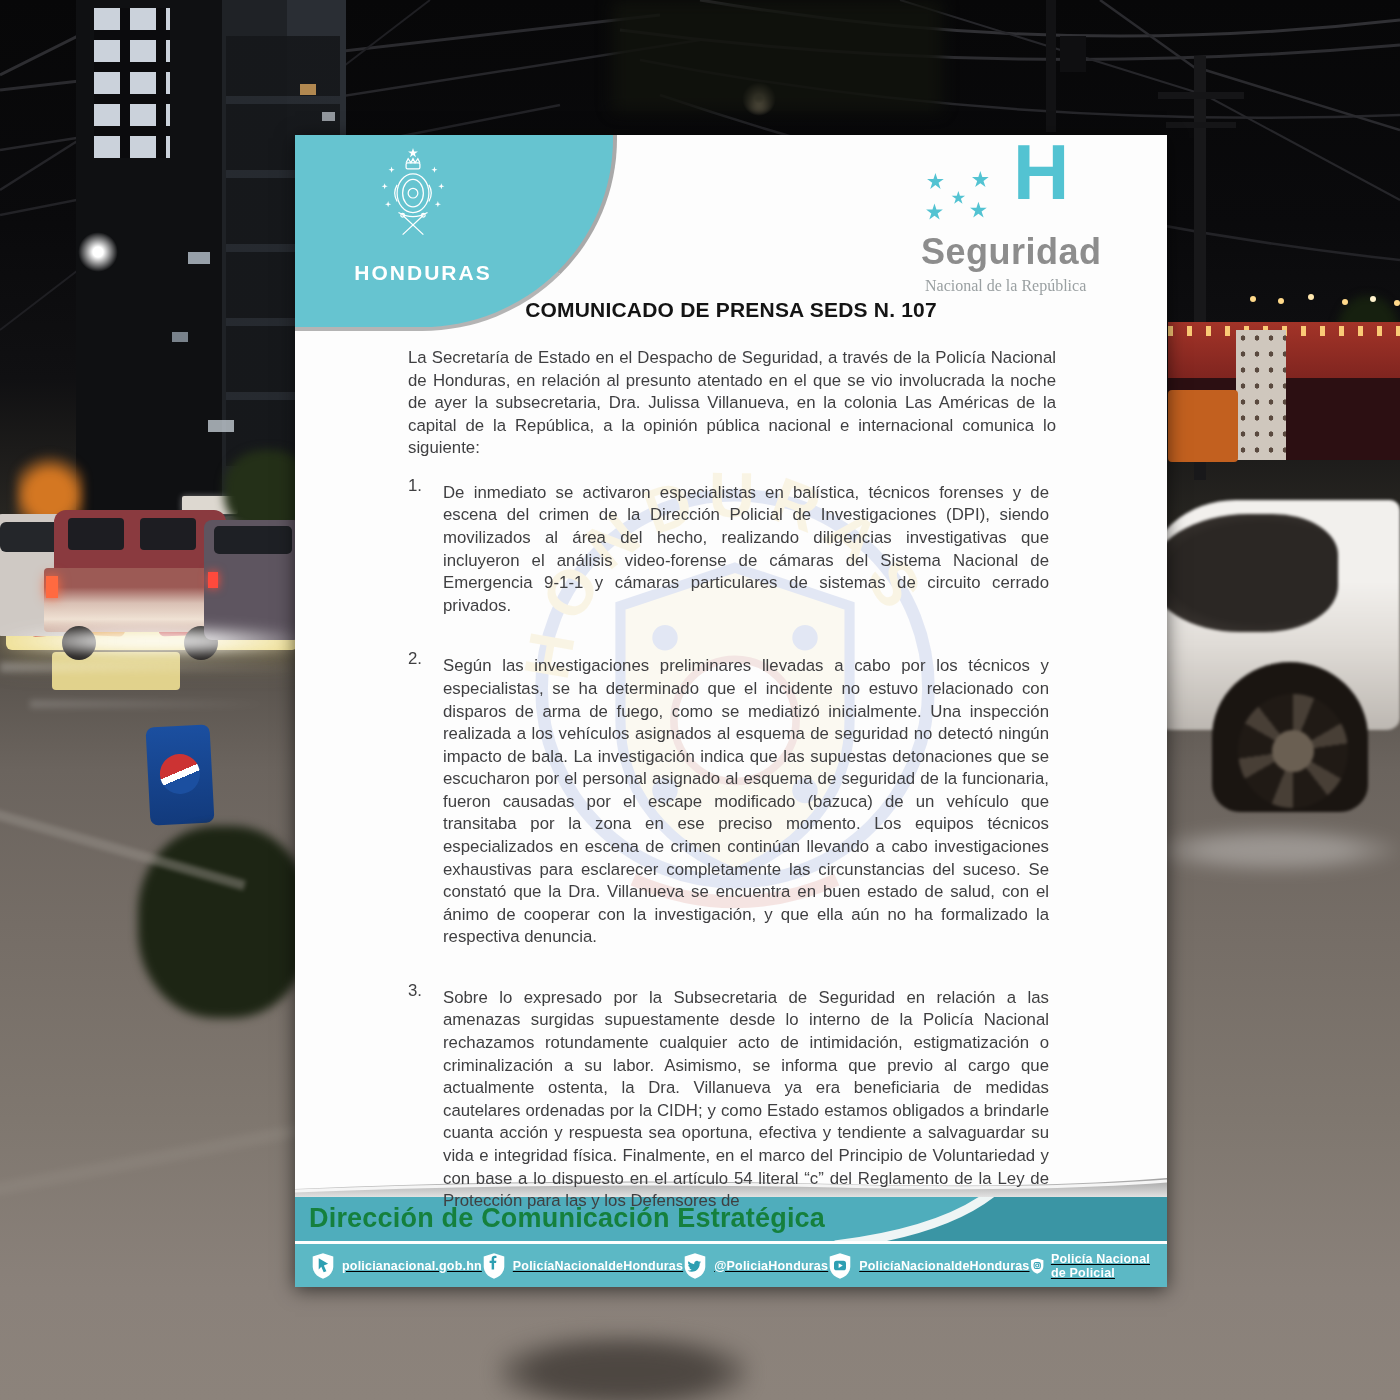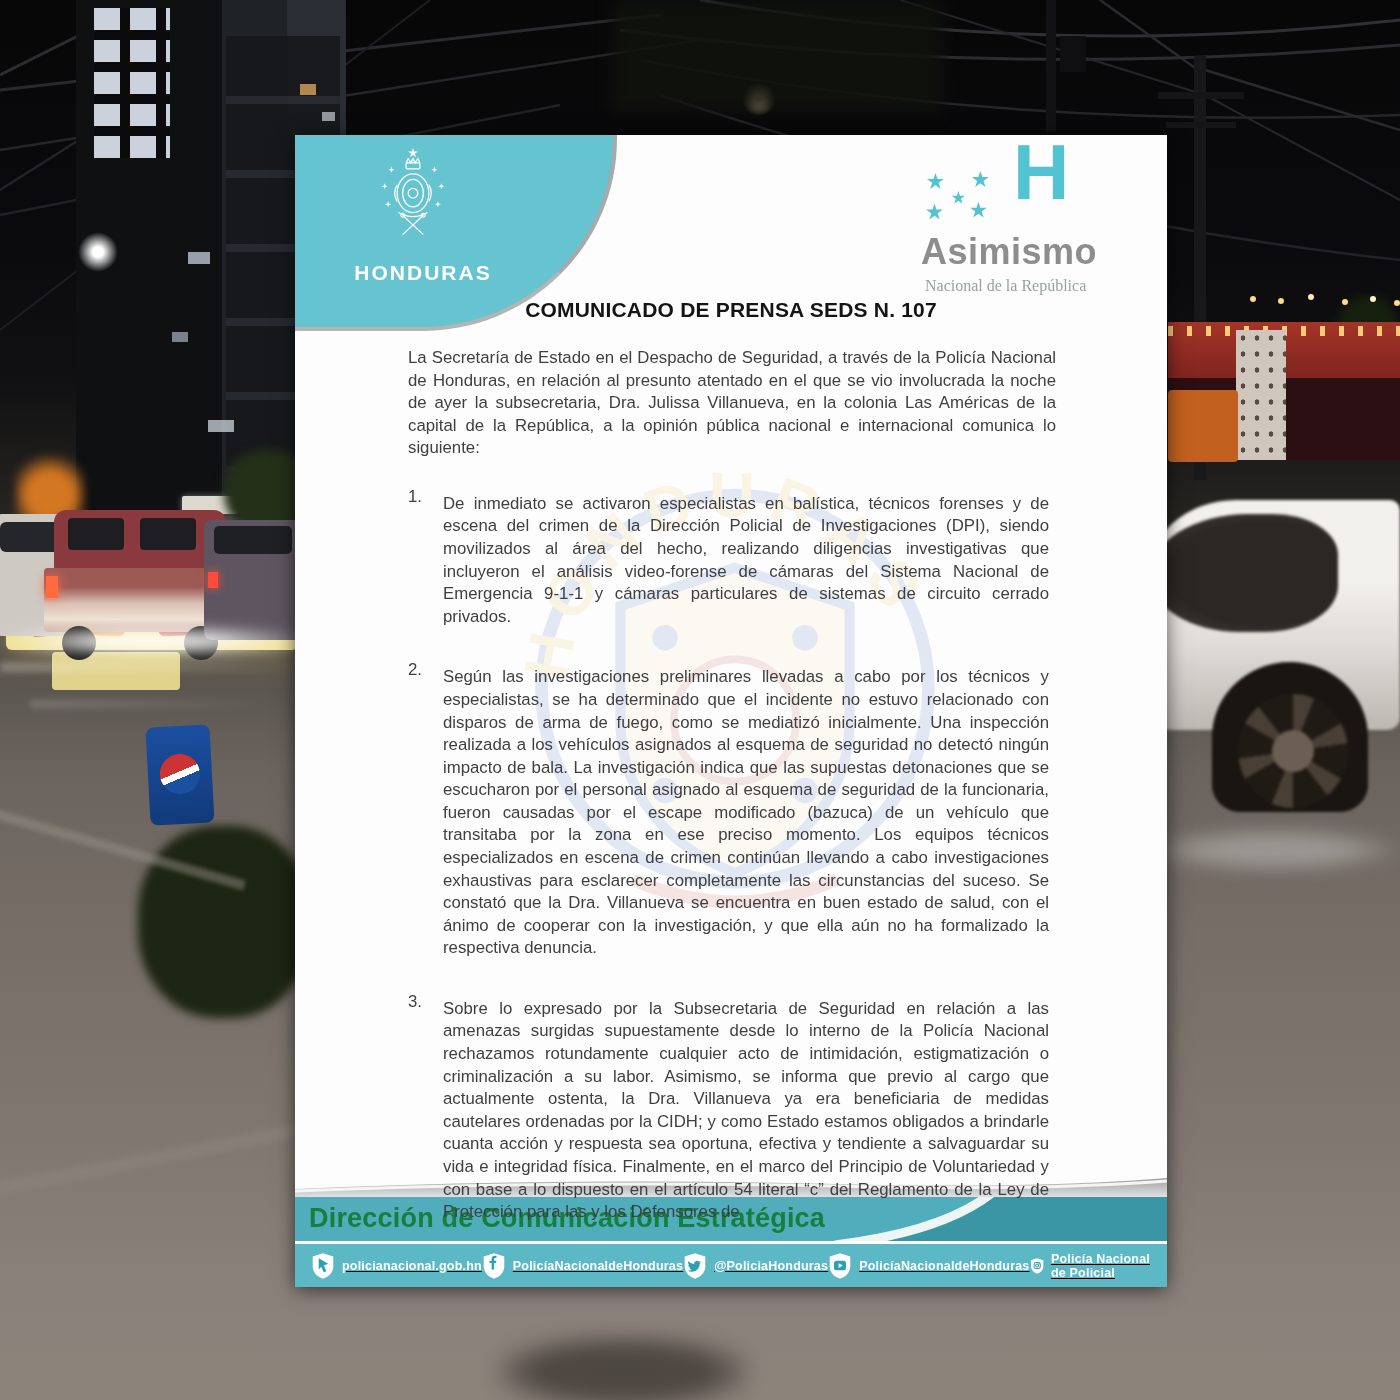--- a/index.html
+++ b/index.html
@@ -121,21 +121,21 @@
   .seg-logo{left:622px;top:14px;width:250px;height:166px;}
   .seg-stars{left:6px;top:18px;width:86px;height:62px;}
   .seg-h{left:96px;top:-16px;font-size:78px;font-weight:800;color:#53c3d2;line-height:1;}
   .seg-word{left:4px;top:82px;font-size:36px;font-weight:700;color:#8d8d8d;letter-spacing:.5px;}
   .seg-gob{left:8px;top:128px;font-size:16px;color:#9aa0a2;font-family:"Liberation Serif",serif;}
   .doc-title{left:0;top:163px;width:100%;text-align:center;margin:0;
        font-size:21px;font-weight:bold;color:#141414;letter-spacing:.2px;}
   .watermark{left:170px;top:280px;width:540px;height:560px;opacity:.12;z-index:1;}
   .body-text{left:113px;top:212px;width:648px;z-index:2;color:#3f3f41;
        font-size:16.8px;line-height:1.345;text-align:justify;}
-  .body-text p{position:static;margin:0 0 26px 0;}
+  .body-text p{position:static;margin:0 0 15px 0;}
   .item{position:static;display:flex;margin:0 0 24px 0;}
   .item .num{position:static;flex:0 0 28px;}
   .item p{position:static;flex:1;margin:7px;}
   .footer{left:0;top:1040px;width:872px;height:112px;}
   .ribbon{left:0;top:0;width:872px;height:24px;}
   .band{left:0;top:22px;width:872px;height:44px;overflow:hidden;}
   .band-bg{left:0;top:0;width:872px;height:44px;}
   .band h2{left:14px;top:6px;margin:0;font-size:27px;font-weight:bold;color:#15803d;letter-spacing:.2px;}
   .social{left:0;top:66px;width:872px;height:46px;background:#5cb8c5;border-top:3px solid #fff;
        display:flex;align-items:center;justify-content:space-between;padding:0 16px;position:absolute;}
@@ -281,21 +281,21 @@
 
     <div class="seg-logo">
       <svg class="seg-stars" viewBox="0 0 90 62">
         <use href="#star5" transform="translate(13,14) scale(0.92)" fill="#53c3d2"></use>
         <use href="#star5" transform="translate(60,12) scale(0.92)" fill="#53c3d2"></use>
         <use href="#star5" transform="translate(37,31) scale(0.74)" fill="#53c3d2"></use>
         <use href="#star5" transform="translate(12,46) scale(0.92)" fill="#53c3d2"></use>
         <use href="#star5" transform="translate(58,44) scale(0.92)" fill="#53c3d2"></use>
       </svg>
       <div class="seg-h">H</div>
-      <div class="seg-word">Asimismo</div>
+      <div class="seg-word">Seguridad</div>
       <div class="seg-gob">Nacional de la República</div>
     </div>
 
     <h1 class="doc-title">COMUNICADO DE PRENSA SEDS N. 107</h1>
 
     <svg class="watermark" viewBox="0 0 400 440">
       <defs>
           <path id="wmArc" d="M 70,210 A 130,130 0 0 1 330,210"></path>
         </defs>
       <circle cx="200" cy="215" r="152" fill="none" stroke="#2b50b5" stroke-width="10"></circle>

